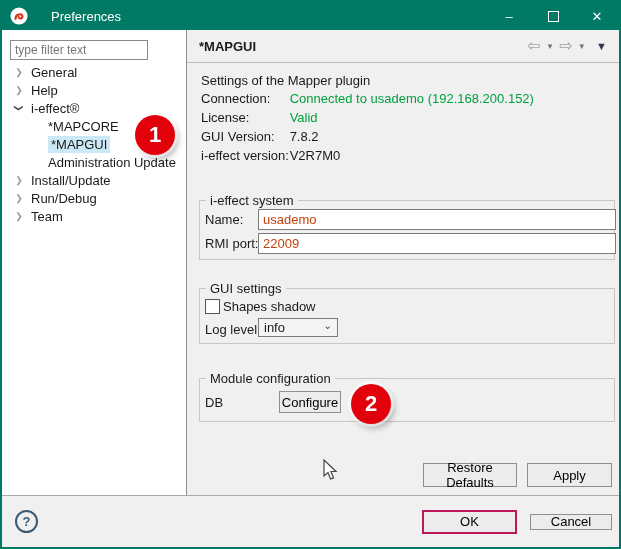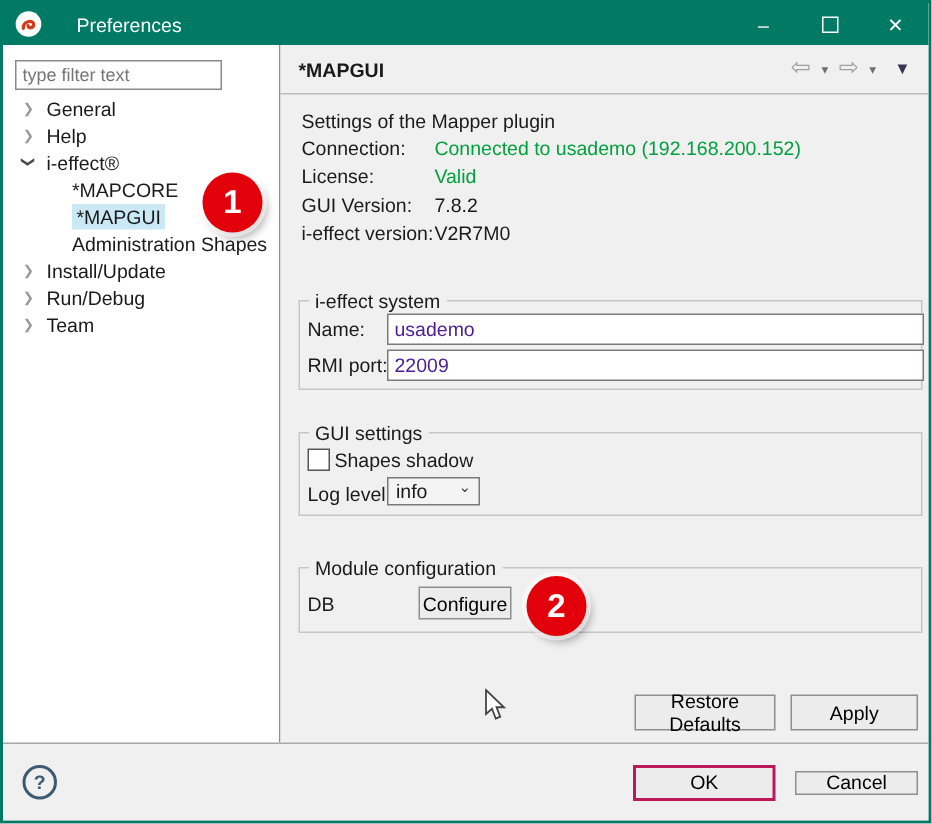--- a/index.html
+++ b/index.html
@@ -40,24 +40,24 @@
   .nav-arrow{color:#a0a0a0;font-size:16px;line-height:1;}
   .nav-dd{color:#6e6e6e;font-size:9px;line-height:1;}
   .nav-menu{color:#39344f;font-size:11px;line-height:1;margin-left:5px;}
   .intro{position:absolute;left:14px;top:43px;}
   .info-row{position:absolute;left:14px;height:16px;white-space:nowrap;}
   .info-label{display:inline-block;width:85px;}
   .green{color:#00A13E;}
   .group{position:absolute;left:12px;width:416px;border:1px solid #c6c6c6;box-sizing:border-box;}
   .group-legend{position:absolute;top:-8px;left:6px;background:#F0F0F0;padding:0 4px;white-space:nowrap;}
   .text-input{position:absolute;left:58px;width:348px;height:17px;border:1px solid #7a7a7a;
-    background:#fff;font-family:"Liberation Sans",sans-serif;font-size:13px;padding:1px 4px;color:#4c1d95;}
+    background:#fff;font-family:"Liberation Sans",sans-serif;font-size:13px;padding:1px 4px;color:#c2410c;}
   .fld-label{position:absolute;left:5px;white-space:nowrap;}
   .checkbox{position:absolute;left:5px;top:10px;width:13px;height:13px;background:#fff;border:1px solid #555;}
-  .combo{position:absolute;left:58px;top:29px;width:62px;height:19px;border:1px solid #7a7a7a;
+  .combo{position:absolute;left:58px;top:29px;width:80px;height:19px;border:1px solid #7a7a7a;
     background:#f4f4f4;display:flex;align-items:center;justify-content:space-between;
     padding:0 5px;box-sizing:border-box;}
   .combo-arrow{color:#3a3a3a;font-size:10px;line-height:1;margin-top:-3px;}
   .btn{display:flex;align-items:center;justify-content:center;background:#ececec;
     border:1px solid #8f8f8f;font-family:"Liberation Sans",sans-serif;font-size:13px;color:#000000;box-sizing:border-box;}
   .configure-btn{position:absolute;left:79px;top:12px;width:62px;height:22px;}
   .content-btns{position:absolute;right:7px;bottom:8px;display:flex;gap:10px;}
   .restore-btn{width:94px;height:24px;}
   .apply-btn{width:85px;height:24px;}
   
@@ -114,21 +114,21 @@
         <span class="chev expanded">❯</span>
         <span class="tree-label">i-effect®</span>
       </div>
       <div class="tree-row lvl1">
         <span class="tree-label">*MAPCORE</span>
       </div>
       <div class="tree-row lvl1">
         <span class="tree-label selected">*MAPGUI</span>
       </div>
       <div class="tree-row lvl1">
-        <span class="tree-label">Administration Shapes</span>
+        <span class="tree-label">Administration Update</span>
       </div>
       <div class="tree-row lvl0">
         <span class="chev">❯</span>
         <span class="tree-label">Install/Update</span>
       </div>
       <div class="tree-row lvl0">
         <span class="chev">❯</span>
         <span class="tree-label">Run/Debug</span>
       </div>
       <div class="tree-row lvl0">

